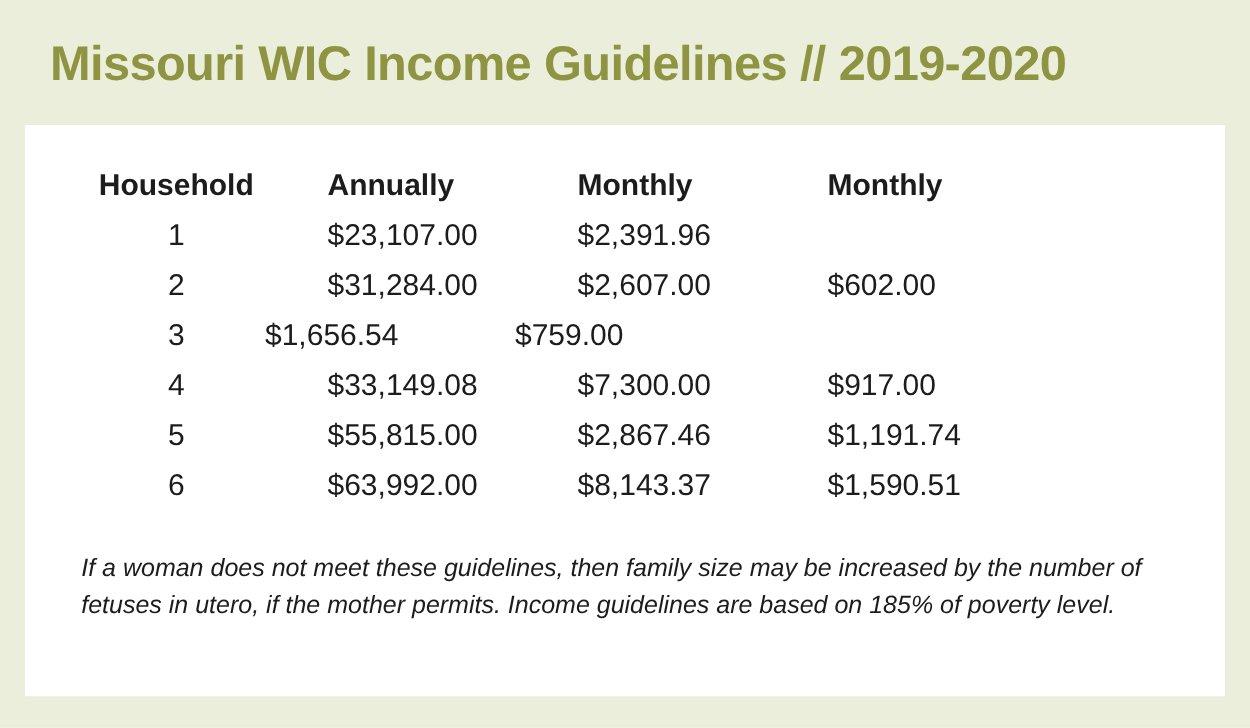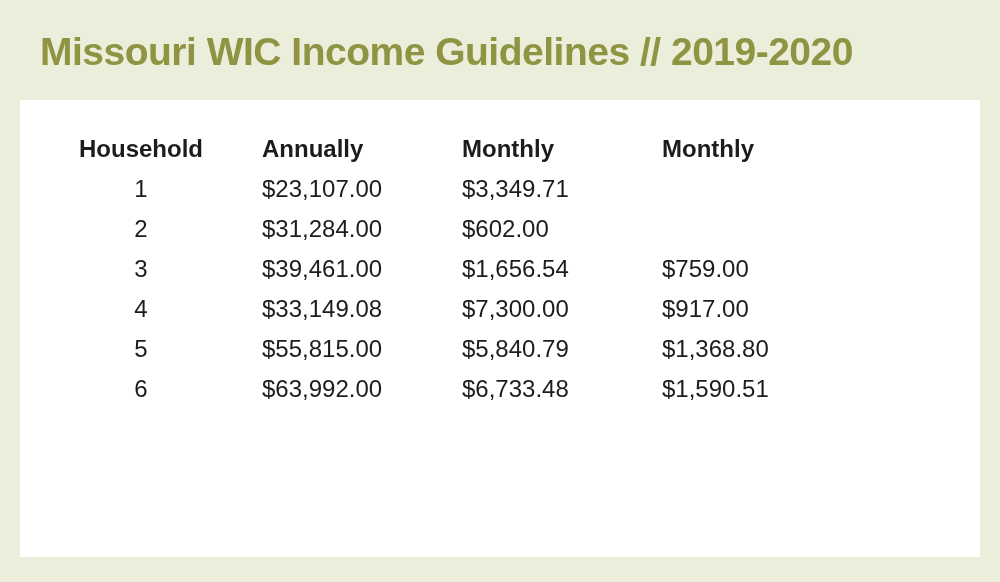--- a/index.html
+++ b/index.html
@@ -77,51 +77,52 @@
         </div>
         <div class="cell c2">Annually</div>
         <div class="cell c3">Monthly</div>
         <div class="cell c4">Monthly</div>
       </div>
 
       <div>
           <div class="trow">
             <div class="cell c1">1</div>
             <div class="cell c2">$23,107.00</div>
-            <div class="cell c3">$3,349.71</div>
+            <div class="cell c3">$2,391.96</div>
           </div>
           <div class="trow">
             <div class="cell c1">2</div>
             <div class="cell c2">$31,284.00</div>
+            <div class="cell c3">$2,607.00</div>
             <div class="cell c4">$602.00</div>
           </div>
           <div class="trow">
             <div class="cell c1">3</div>
-            <div class="cell c2">$39,461.00</div>
             <div class="cell c3">$1,656.54</div>
             <div class="cell c4">$759.00</div>
           </div>
           <div class="trow">
             <div class="cell c1">4</div>
             <div class="cell c2">$33,149.08</div>
             <div class="cell c3">$7,300.00</div>
             <div class="cell c4">$917.00</div>
           </div>
           <div class="trow">
             <div class="cell c1">5</div>
             <div class="cell c2">$55,815.00</div>
-            <div class="cell c3">$5,840.79</div>
-            <div class="cell c4">$1,368.80</div>
+            <div class="cell c3">$2,867.46</div>
+            <div class="cell c4">$1,191.74</div>
           </div>
           <div class="trow">
             <div class="cell c1">6</div>
             <div class="cell c2">$63,992.00</div>
-            <div class="cell c3">$6,733.48</div>
+            <div class="cell c3">$8,143.37</div>
             <div class="cell c4">$1,590.51</div>
           </div>
         </div>
 
     </div>
 
+    <p class="footnote">If a woman does not meet these guidelines, then family size may be increased by the number of fetuses in utero, if the mother permits. Income guidelines are based on 185% of poverty level.</p>
 
   </div>
 
 </div>
 
 </body></html>

